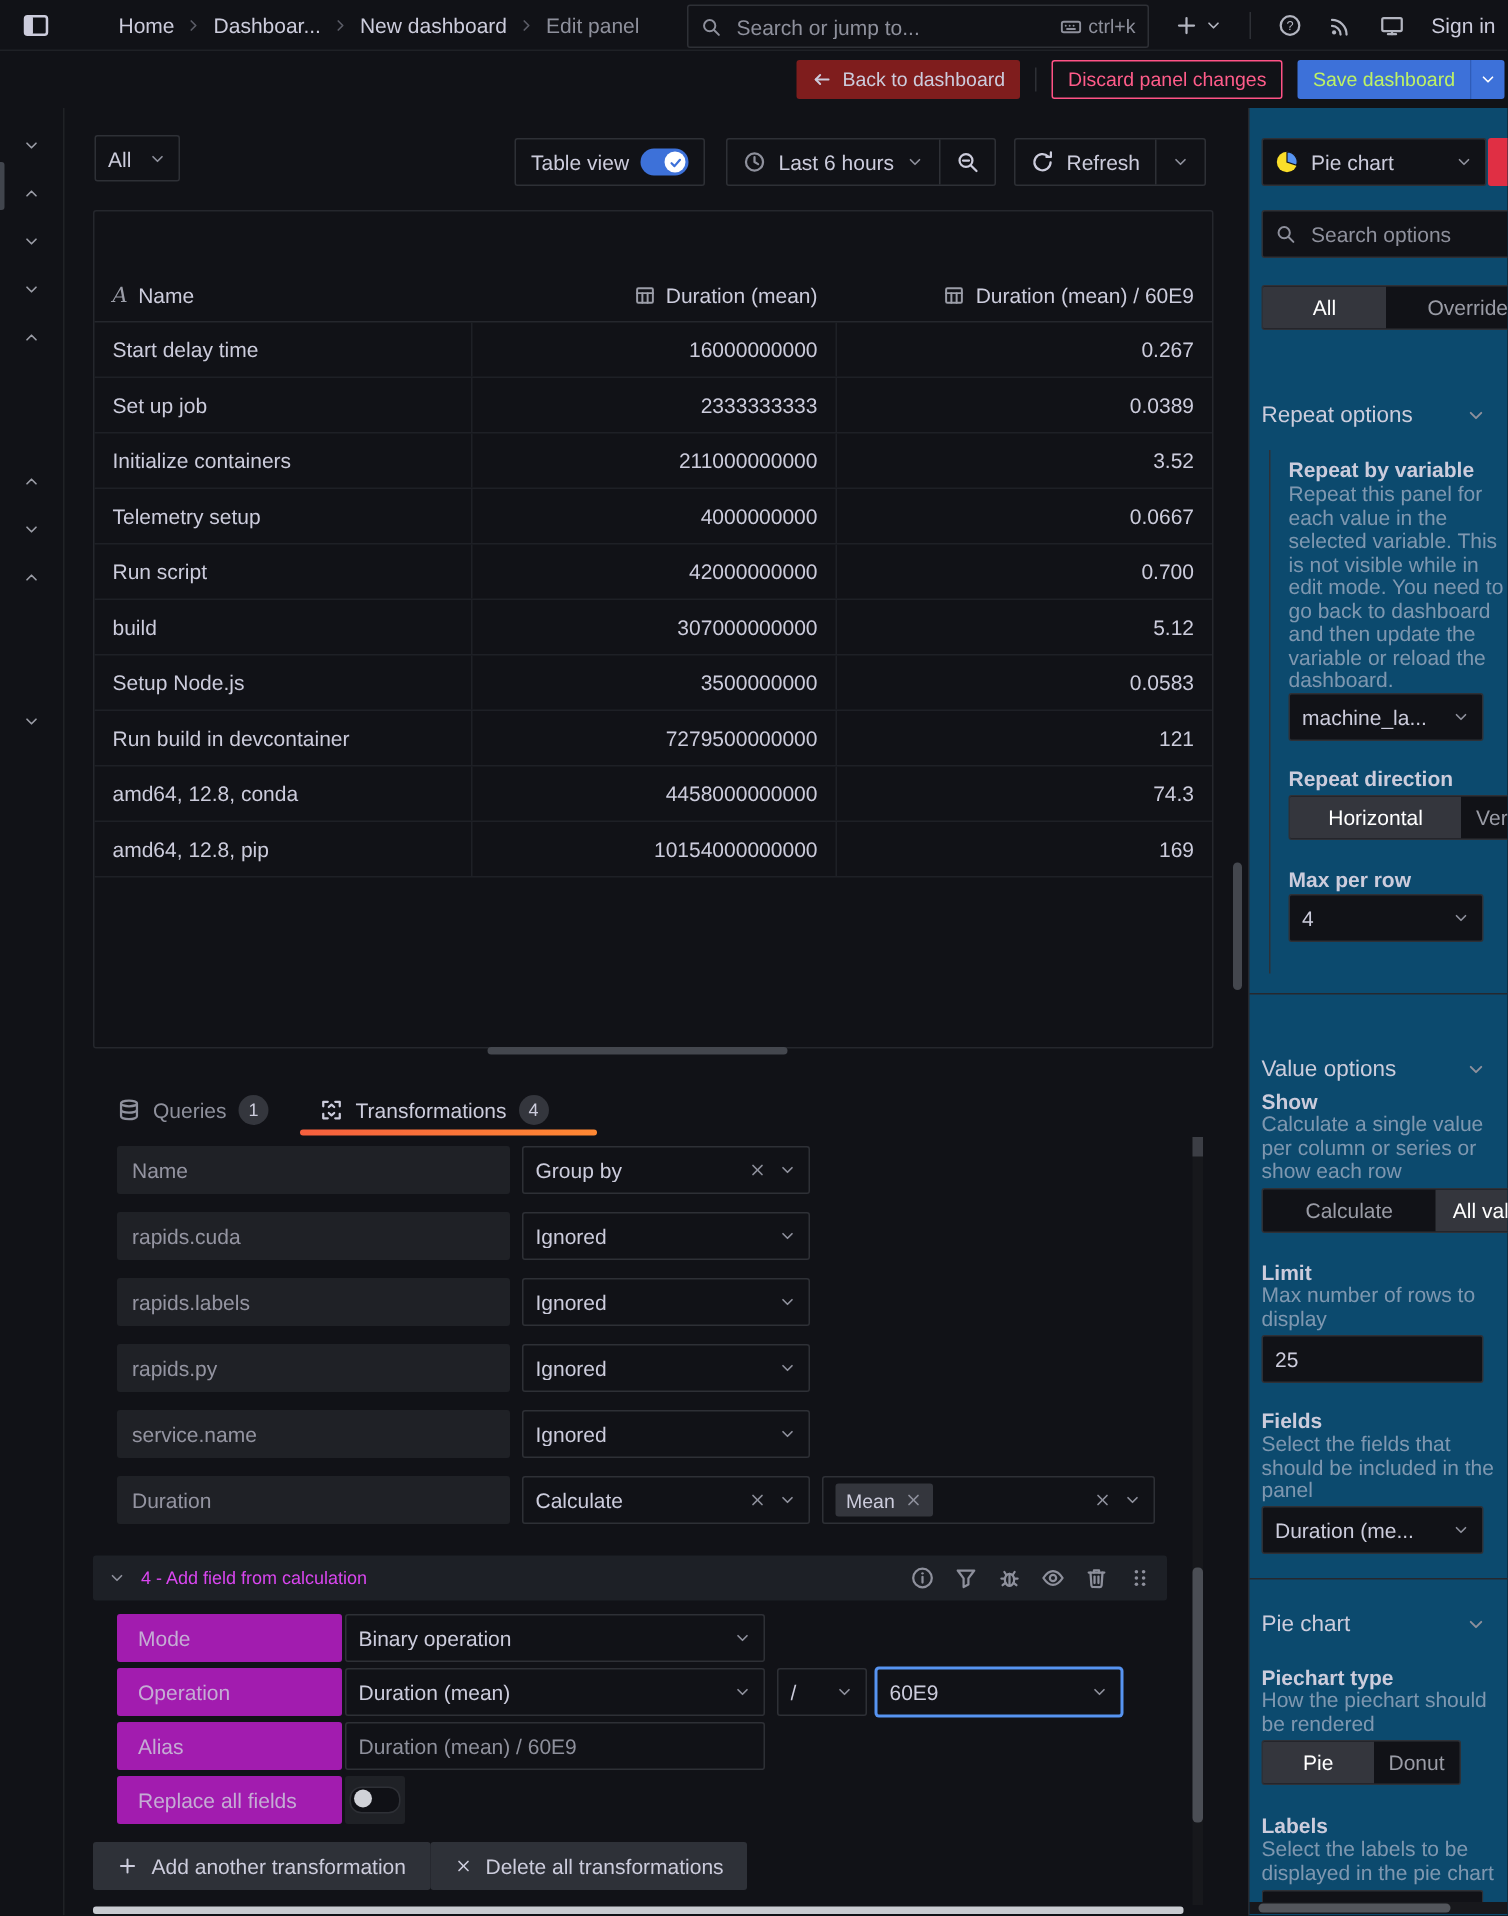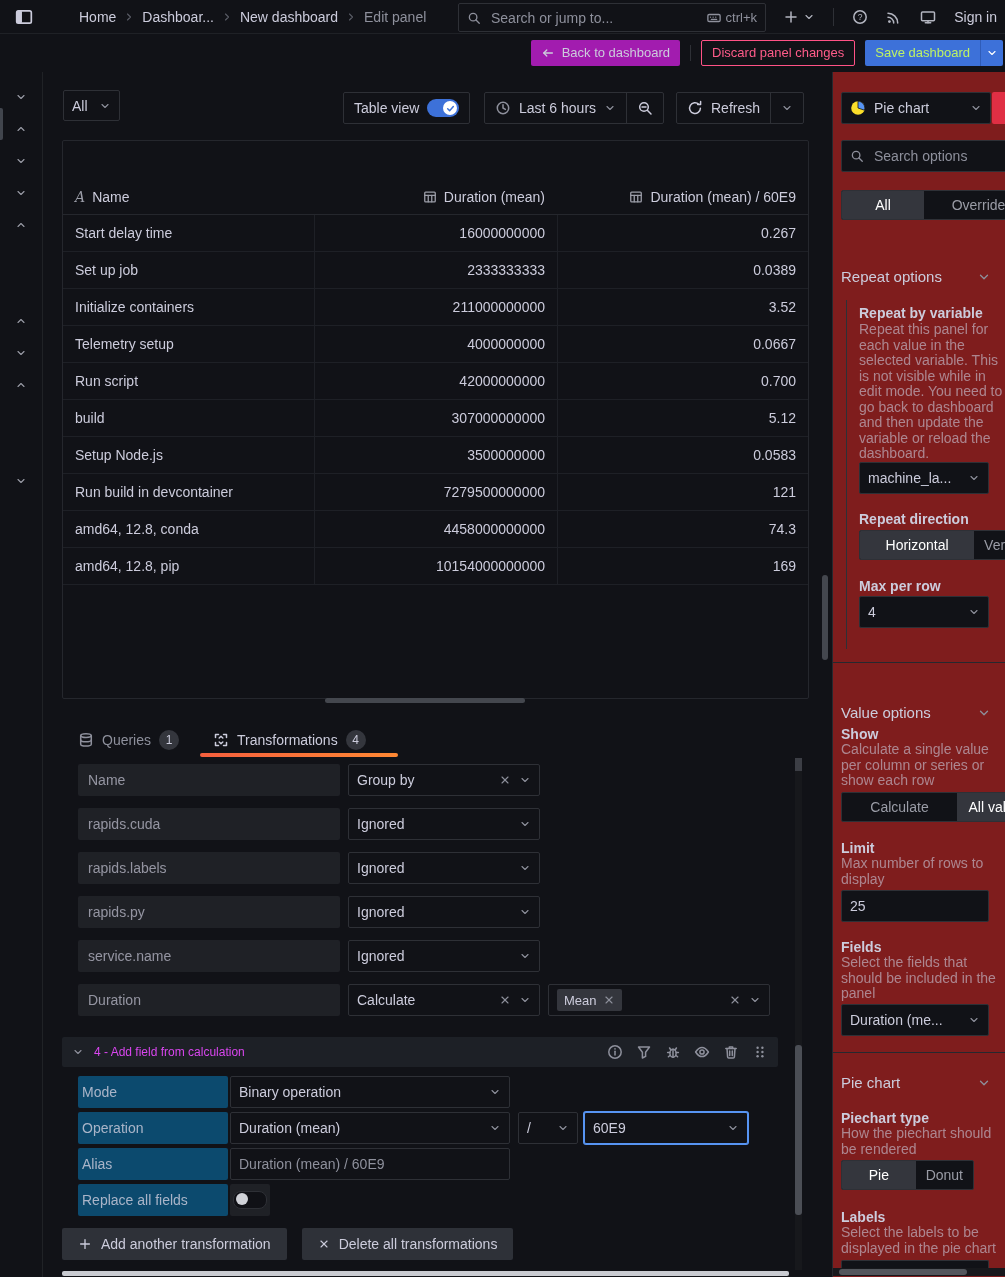--- a/index.html
+++ b/index.html
@@ -24,21 +24,21 @@
   .searchbox input{flex:1;background:transparent;border:none;outline:none;color:#ccccdc;font:inherit;min-width:0;}
   .searchbox input::placeholder{color:#8e909c;}
   .kbd-hint{display:flex;align-items:center;gap:5px;color:#8e909c;font-size:13px;}
   .topbar-right{position:absolute;right:8px;top:0;height:33px;display:flex;align-items:center;gap:18px;}
   .tb-btn{display:flex;align-items:center;gap:4px;color:#b3b5c0;cursor:pointer;}
   .tb-divider{width:1px;height:18px;background:#2e3036;}
   .signin{color:#ccccdc;font-size:14px;cursor:pointer;white-space:nowrap;}
   
   .actionsbar{position:absolute;left:0;top:33px;width:1005px;height:39px;display:flex;align-items:center;justify-content:flex-end;gap:10px;padding-right:2px;box-sizing:border-box;}
   .btn{height:26px;display:inline-flex;align-items:center;gap:7px;padding:0 10px;border-radius:2px;font-size:13px;cursor:pointer;box-sizing:border-box;white-space:nowrap;}
-  .btn-secondary{background:#a21caf;color:#ccccdc;}
+  .btn-secondary{background:#7f1d1d;color:#ccccdc;}
   .btn-destructive-outline{background:transparent;border:1px solid #ff5286;color:#ff5c8a;}
   .btn-primary{background:#3d71d9;color:#bef264;}
   .split-caret{height:26px;width:22px;background:#3d71d9;border-left:1px solid #2f5cb8;display:inline-flex;align-items:center;justify-content:center;border-radius:0 2px 2px 0;color:#fff;cursor:pointer;}
   .btn-primary.split-main{border-radius:2px 0 0 2px;}
   .v-sep{width:1px;height:16px;background:#2e3036;}
   
   .sidebar{position:absolute;left:0;top:72px;width:42px;height:1205px;border-right:1px solid #202226;background:#111217;}
   .side-chev{position:absolute;left:15px;width:12px;height:12px;color:#9a9ca6;cursor:pointer;}
   .side-indicator{position:absolute;left:0;width:3px;height:32px;background:#41454d;border-radius:0 2px 2px 0;}
   
@@ -84,31 +84,31 @@
   .frow .sel{width:192px;}
   .frow .multisel{width:222px;}
   .chip{background:#34363d;border-radius:2px;height:22px;display:inline-flex;align-items:center;gap:6px;padding:0 7px;font-size:13px;color:#ccccdc;}
   .ml-auto{margin-left:auto;}
   .calc-header{position:absolute;left:20px;top:965px;width:716px;height:30px;background:#1d2026;border-radius:2px;display:flex;align-items:center;padding:0 10px;box-sizing:border-box;gap:10px;}
   .calc-title{color:#d946ef;font-size:12px;font-weight:400;cursor:pointer;}
   .calc-icons{margin-left:auto;display:flex;align-items:center;gap:13px;color:#8e909c;}
   .calc-icons .ic{cursor:pointer;}
   .crows{position:absolute;left:36px;top:1004px;display:flex;flex-direction:column;gap:4px;}
   .crow{display:flex;align-items:center;height:32px;}
-  .clabel{width:150px;height:32px;background:#0c4a6e;border-radius:2px;display:flex;align-items:center;padding:0 4px;color:rgba(204,204,220,0.82);box-sizing:border-box;flex:none;}
+  .clabel{width:150px;height:32px;background:#a21caf;border-radius:2px;display:flex;align-items:center;padding:0 14px;color:rgba(204,204,220,0.82);box-sizing:border-box;flex:none;}
   .crow .sel.w280{width:280px;margin-left:2px;}
   .crow .sel.w60{width:60px;margin-left:8px;}
   .crow .sel.w164{width:164px;margin-left:6px;border:1px solid #5794f2;box-shadow:0 0 0 1px #5794f2;}
   .alias-input{width:280px;height:32px;margin-left:2px;background:#111217;border:1px solid #2e3036;border-radius:2px;color:#ccccdc;font:inherit;padding:0 8px;box-sizing:border-box;outline:none;}
   .alias-input::placeholder{color:#8e909c;}
   .togglebox{width:40px;height:32px;margin-left:2px;background:#1f2126;border-radius:2px;display:flex;align-items:center;justify-content:center;}
-  .footbtns{position:absolute;left:20px;top:1156px;display:flex;gap:15px;}
+  .footbtns{position:absolute;left:20px;top:1156px;display:flex;}
   .bigbtn{height:32px;background:#2e3138;border-radius:2px;color:#ccccdc;display:inline-flex;align-items:center;gap:9px;padding:0 16px;font-size:14px;cursor:pointer;}
   
-  .options{position:absolute;left:832px;top:72px;width:173px;height:1205px;border-left:1px solid #26282e;background:#7f1d1d;}
+  .options{position:absolute;left:832px;top:72px;width:173px;height:1205px;border-left:1px solid #26282e;background:#0c4a6e;}
   .opt-label{font-weight:700;color:#ccccdc;font-size:14px;}
   .opt-desc{color:rgba(204,204,220,0.6);font-size:14px;line-height:15.5px;}
   .sec-header{display:flex;align-items:center;justify-content:space-between;color:#ccccdc;font-size:15px;font-weight:500;cursor:pointer;}
   .sec-header .ic{color:#8e909c;}
   .radio{display:flex;height:30px;border:1px solid #2e3036;border-radius:2px;box-sizing:border-box;background:#111217;overflow:hidden;}
   .radio .opt{display:flex;align-items:center;justify-content:center;color:#9a9ca6;cursor:pointer;white-space:nowrap;padding:0 10px;}
   .radio .opt.selected{background:#34363d;color:#ffffff;font-weight:500;}
   .opt-divider{position:absolute;left:0;width:173px;height:1px;background:#26282e;}
   .guide{position:absolute;left:13px;width:1px;background:#2e3036;}
   .opt-input{background:#111217;border:1px solid #2e3036;border-radius:2px;color:#ccccdc;font:inherit;padding:0 8px;box-sizing:border-box;outline:none;height:32px;}

